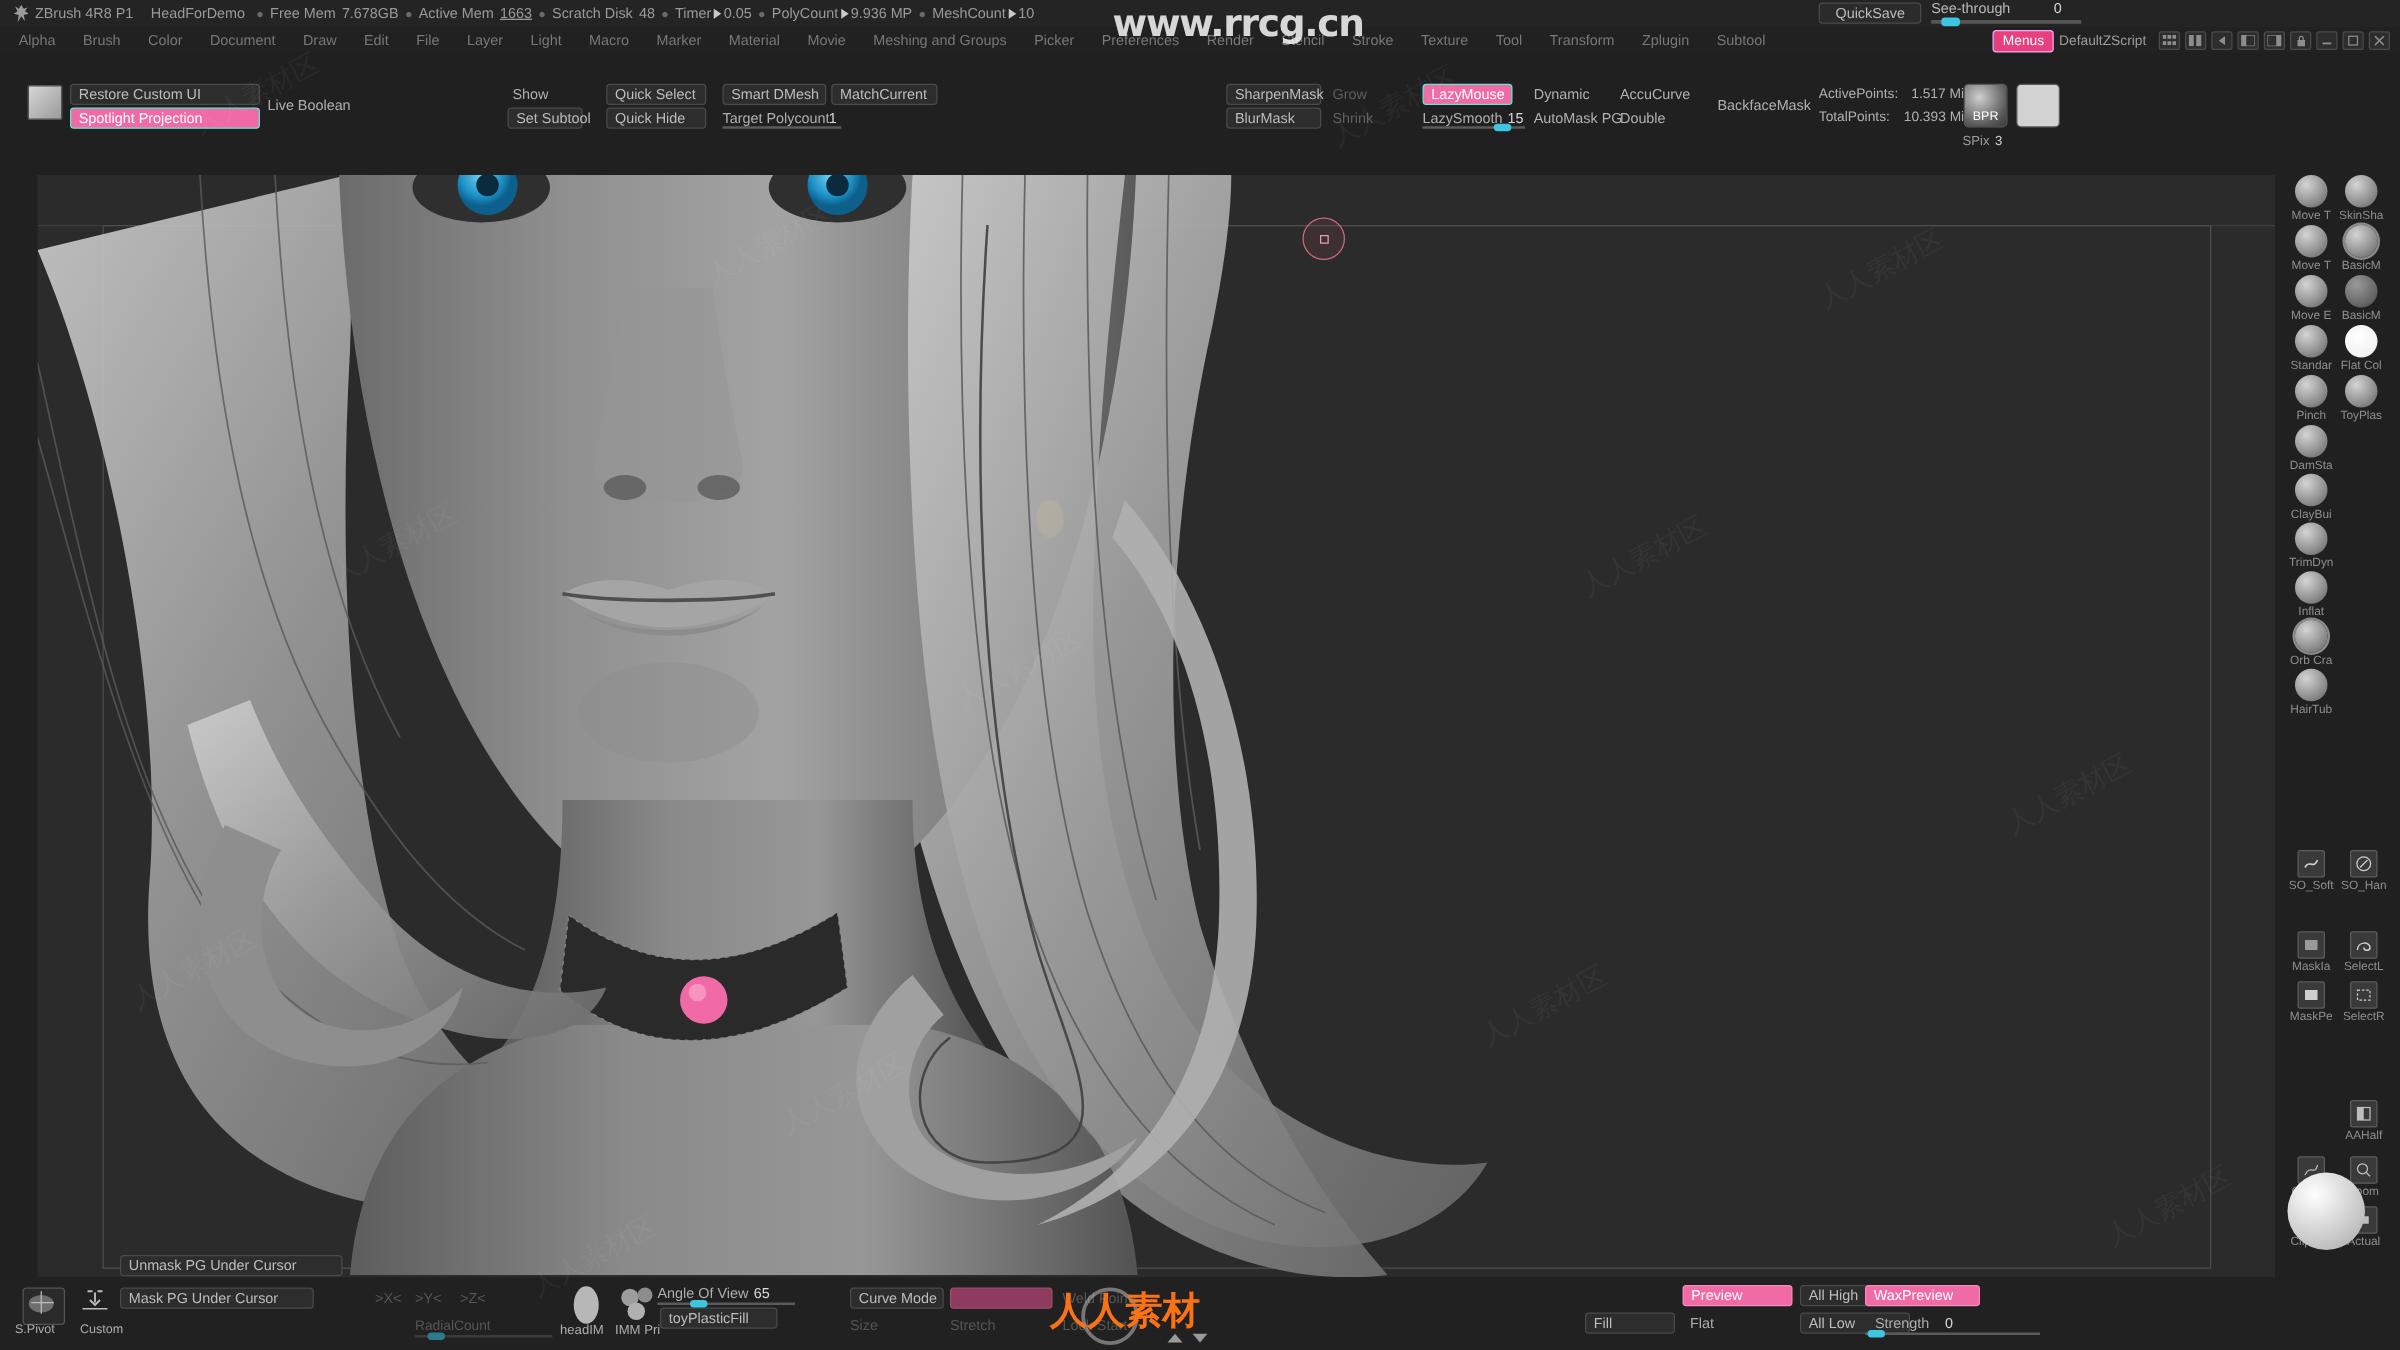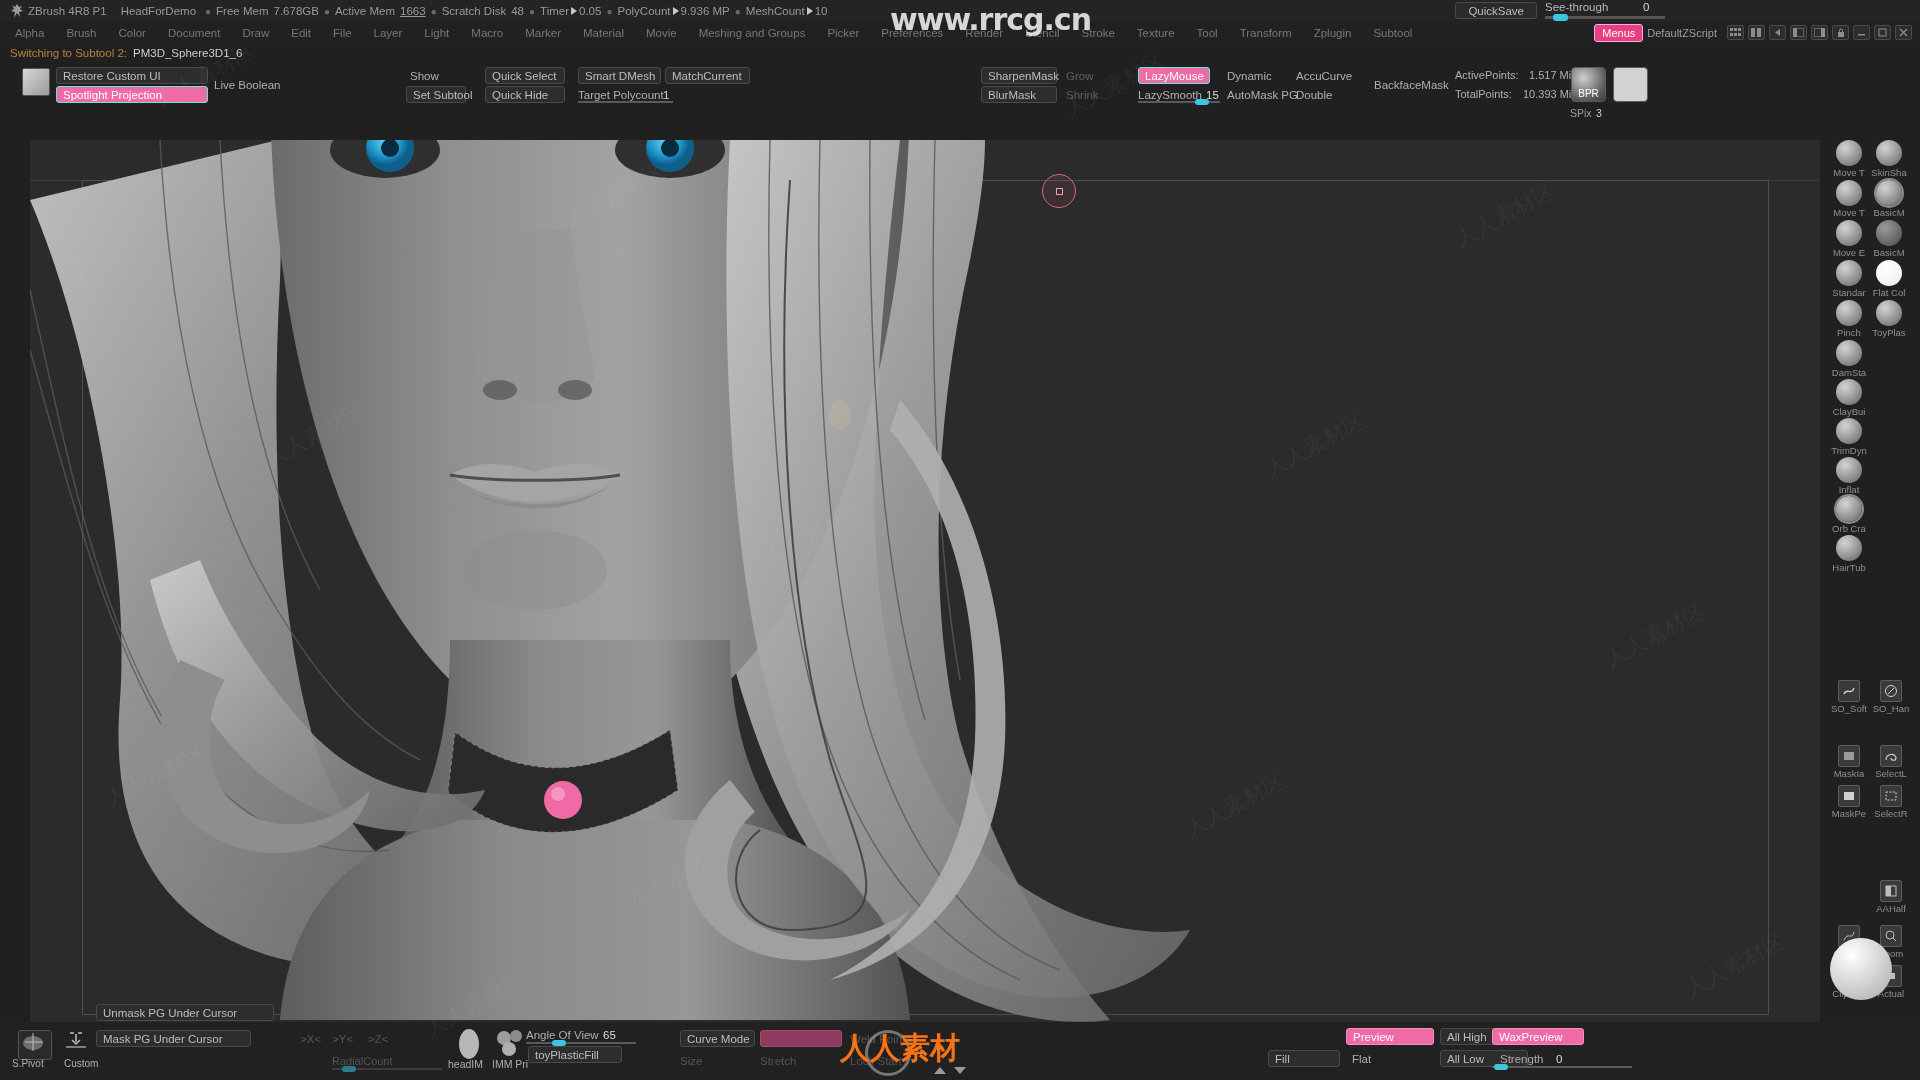--- a/index.html
+++ b/index.html
@@ -280,24 +280,20 @@
           </svg>
         </span>
       <span class="nav-ic">
           <svg width="9" height="9">
             <path d="M1 1 L8 8 M8 1 L1 8" stroke="#8d8d8d" stroke-width="1.3"></path>
           </svg>
         </span>
     </span>
   </div>
 
-  <div class="statusline">
-    <span class="status-label">Switching to Subtool 2:</span>
-    <span class="status-value">PM3D_Sphere3D1_6</span>
-  </div>
 
   <div class="topshelf">
     <div class="alpha-thumb" style="top:6px;left:22px;"></div>
 
     <div class="tsbtn" style="left:56px; top:5px; width:152px;">Restore Custom UI</div>
     <div class="tsbtn tspink" style="left:56px; top:24px; width:152px;">Spotlight Projection</div>
     <div class="tsflat" style="left:214px; top:14px;">Live Boolean</div>
 
     <div class="tsflat" style="left:410px; top:5px;">Show</div>
     <div class="tsbtn" style="left:406px; top:24px; width:60px;">Set Subtool</div>

